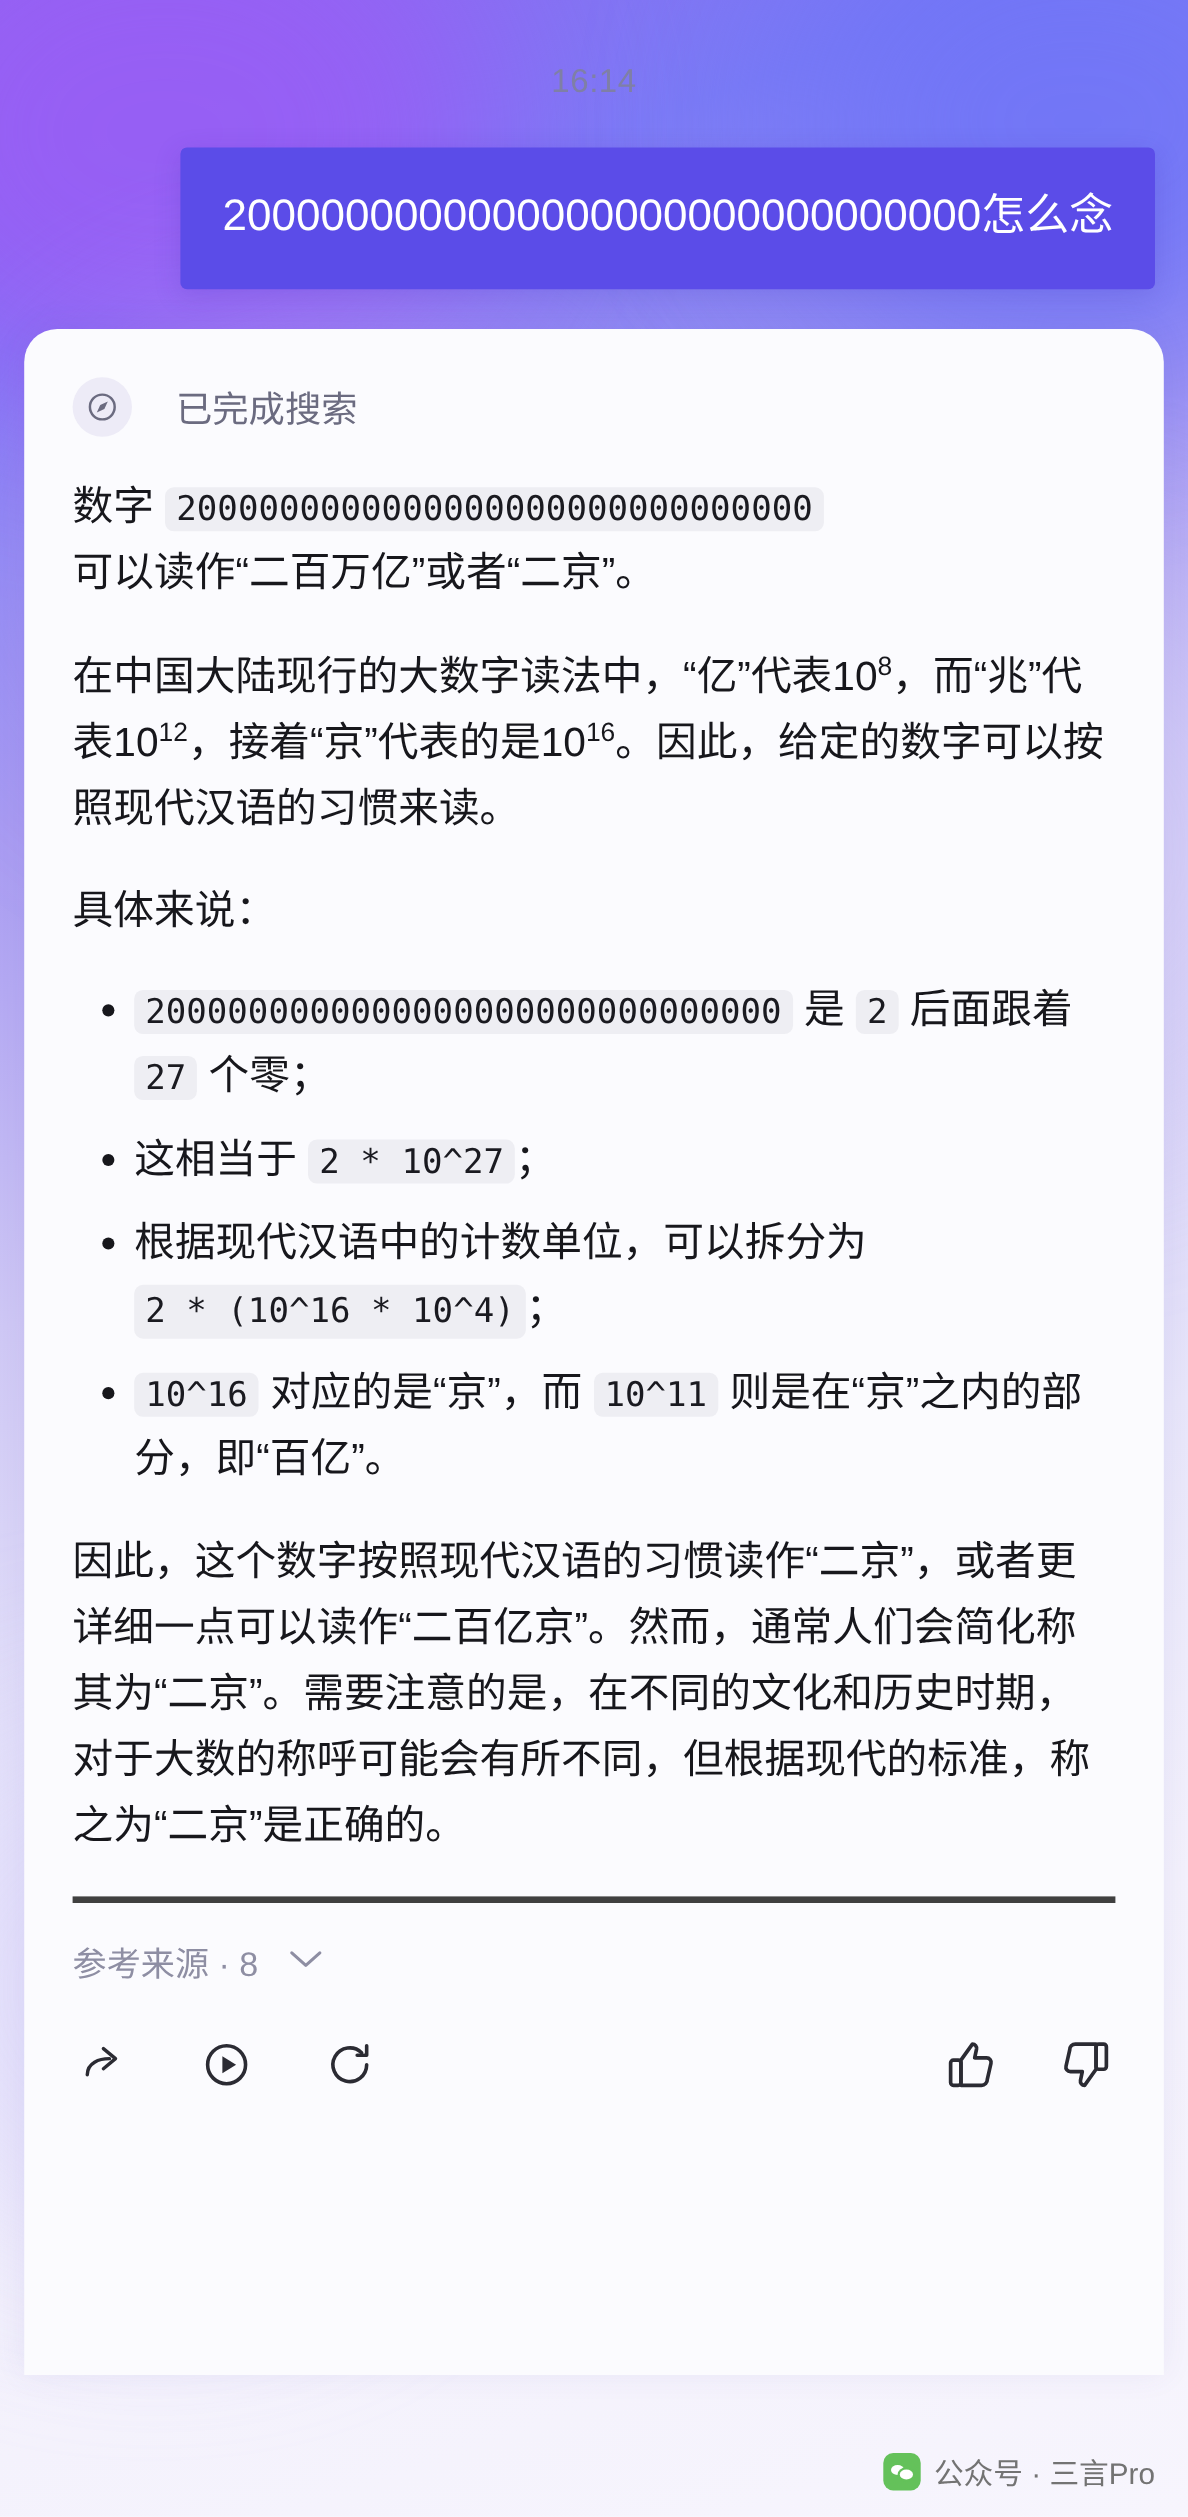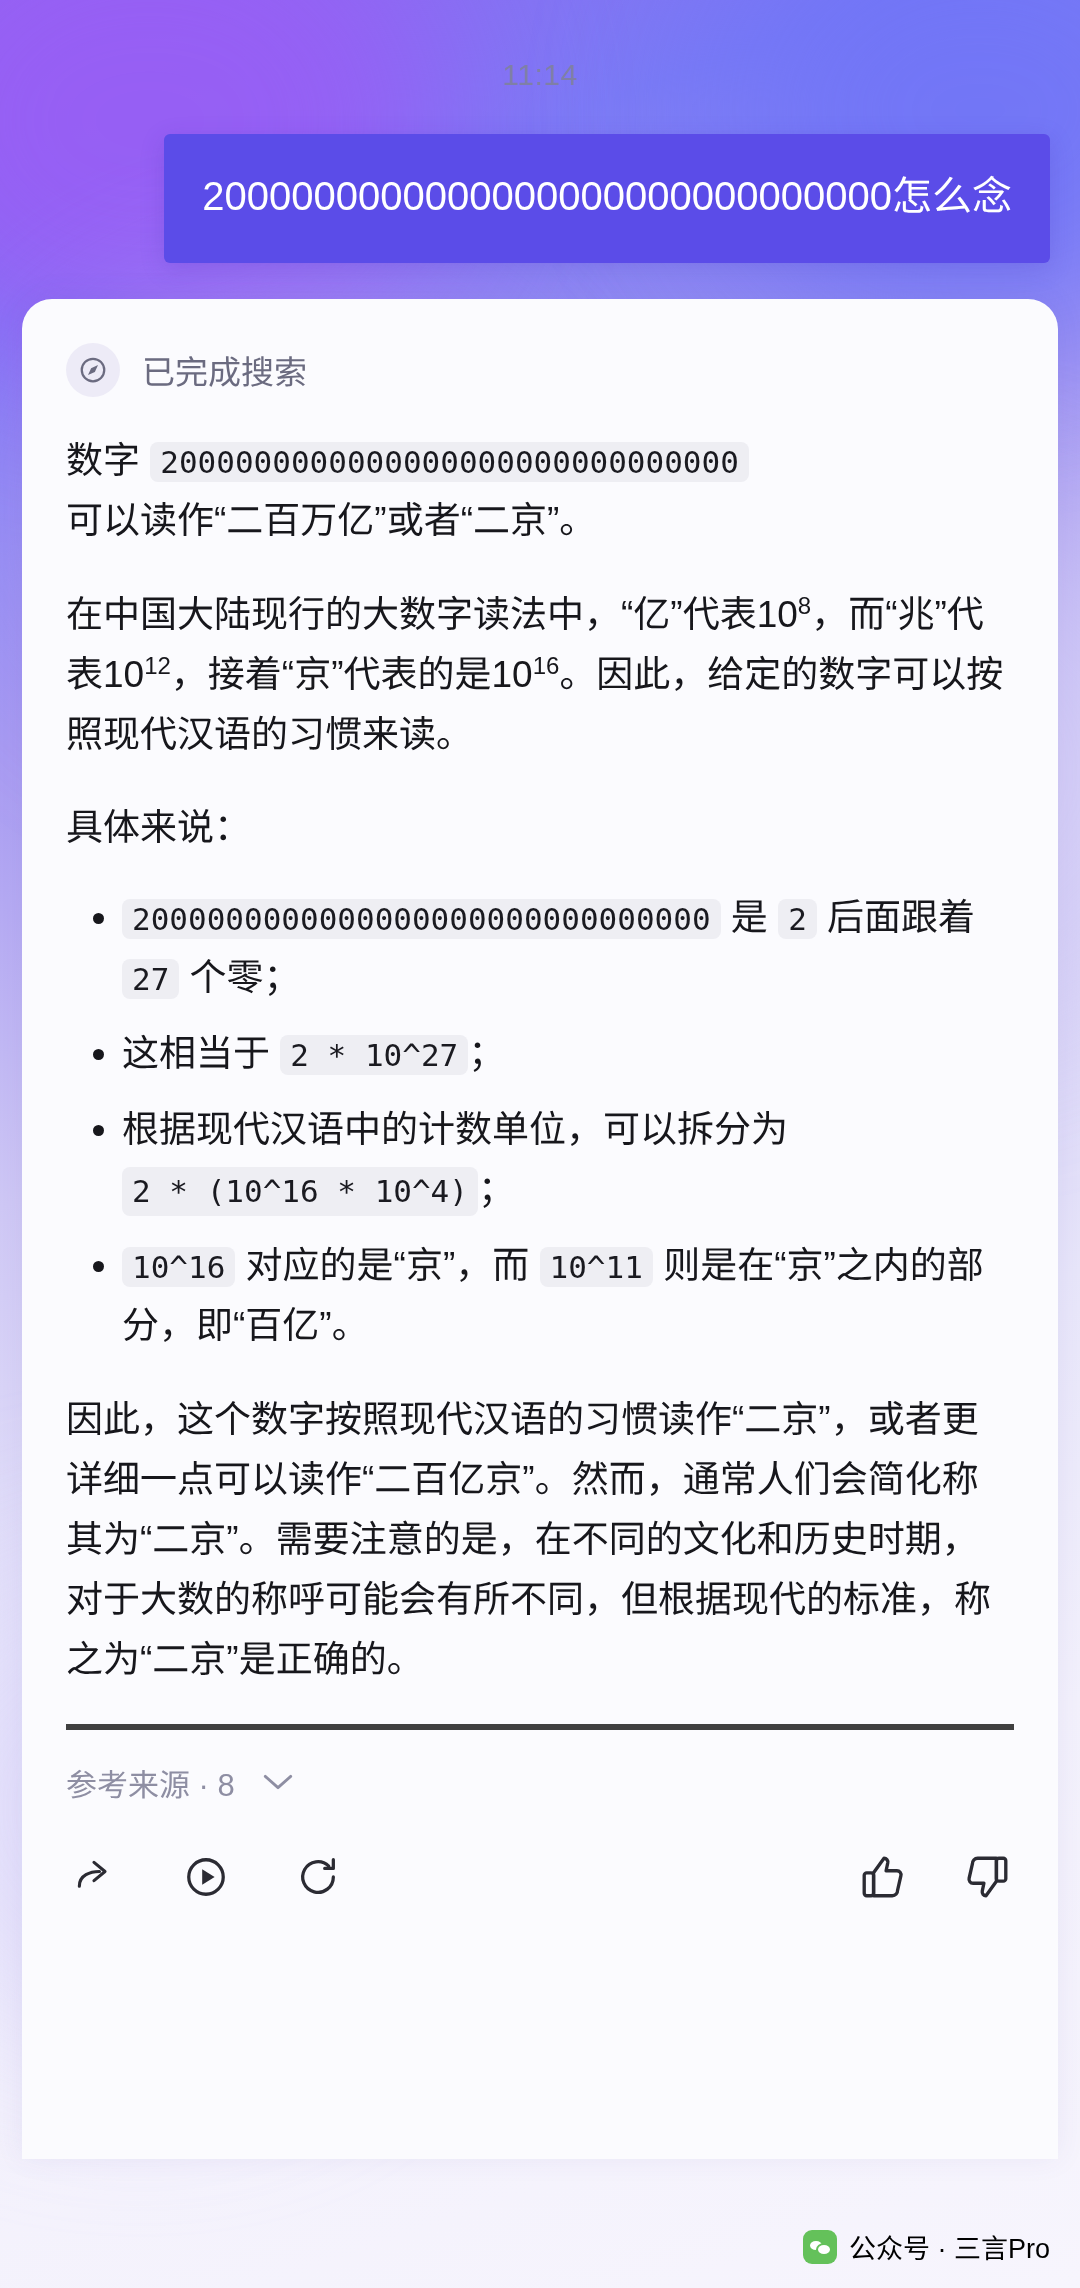--- a/index.html
+++ b/index.html
@@ -68,21 +68,21 @@
     border-radius: 30px 30px 0 0;
     padding: 44px 44px 0 44px;
     box-sizing: border-box;
     box-shadow: 0 -2px 30px rgba(80, 60, 160, .08);
     min-height: 1860px;
   }
 
   .search-status {
     display: flex;
     align-items: center;
-    gap: 22px;
+    gap: 40px;
     margin-bottom: 34px;
   }
   .status-icon {
     width: 54px;
     height: 54px;
     border-radius: 50%;
     background: #edebf7;
     display: flex;
     align-items: center;
     justify-content: center;
@@ -167,21 +167,21 @@
   }
   .act-right { gap: 46px; display: flex; }
 
   .watermark {
     position: absolute;
     right: 30px;
     bottom: 22px;
     display: flex;
     align-items: center;
     gap: 12px;
-    color: #000000;
+    color: #737373;
     font-size: 27px;
     z-index: 5;
   }
   .wm-badge {
     width: 34px; height: 34px;
     border-radius: 9px;
     background: #64c15a;
     display: inline-block;
     position: relative;
   }
@@ -207,21 +207,21 @@
 <body>
 
 <div class="bg-blob blob-a"></div>
 <div class="bg-blob blob-b"></div>
 <div class="bg-blob blob-c"></div>
 <div class="bg-blob blob-d"></div>
 <div class="bg-blob blob-e"></div>
 
 <div class="screen">
 
-  <div class="timestamp">11:14</div>
+  <div class="timestamp">16:14</div>
 
   <div class="user-bubble-row">
     <div class="user-bubble">2000000000000000000000000000000怎么念</div>
   </div>
 
   <div class="answer-card">
 
     <div class="search-status">
       <span class="status-icon">
         <svg width="30" height="30" viewBox="0 0 24 24" fill="none" stroke="#6b6b80" stroke-width="1.8" stroke-linecap="round" stroke-linejoin="round">

